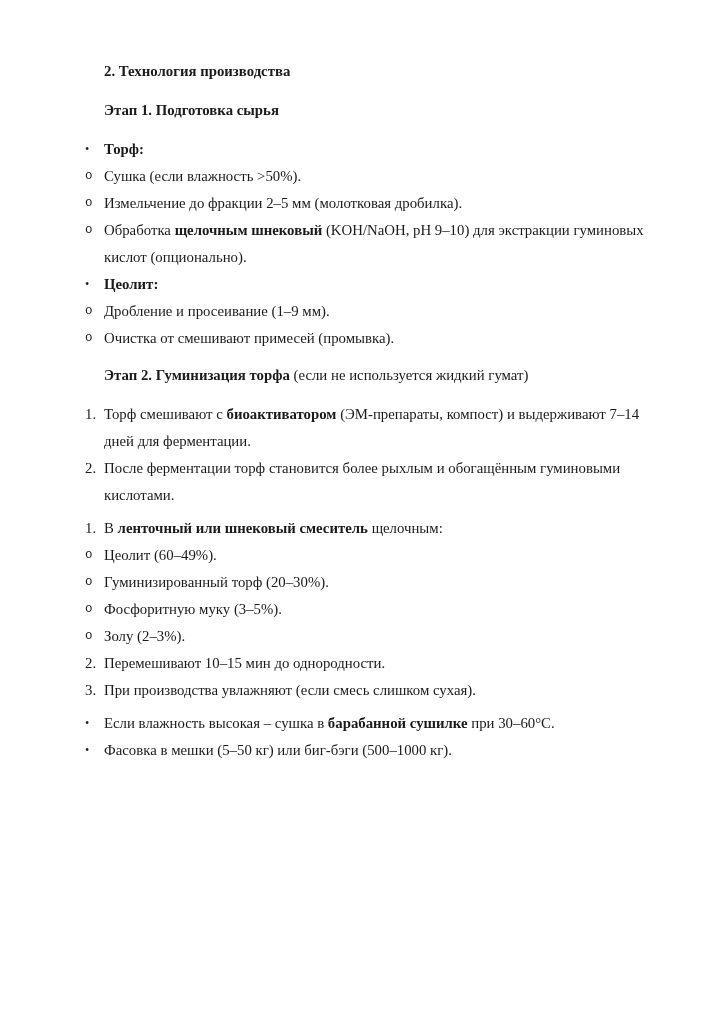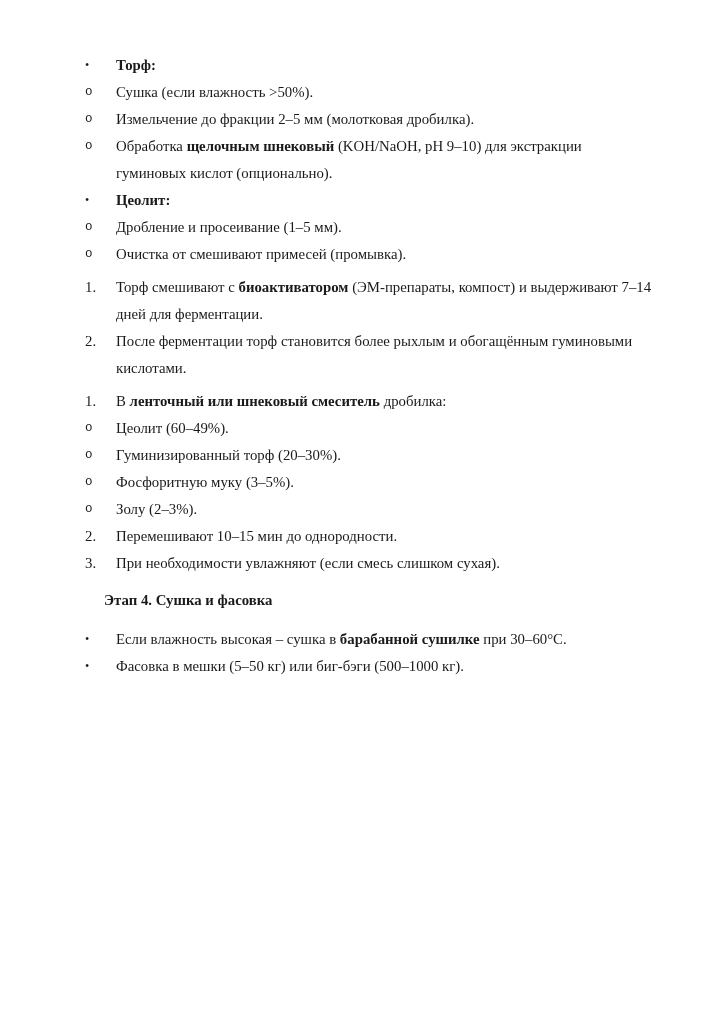--- a/index.html
+++ b/index.html
@@ -41,31 +41,32 @@
   }
   .marker.m-circle {
     font-family: "Liberation Mono", "DejaVu Sans Mono", monospace;
     font-size: 12.5px;
   }
   .marker.m-number {
     font-size: 14.8px;
   }
   .item-content {
     flex: 1 1 auto;
-    margin-left: 12px;
   }
   .seg-b {
     font-weight: bold;
   }
 </style>
 </head>
 <body>
 
 <div class="page">
   <div id="doc-root">
+      <div class="heading"><span class="seg-b">2. Технология производства</span></div>
+      <div class="heading"><span class="seg-b">Этап 1. Подготовка сырья</span></div>
       <div class="doc-list">
         <div class="list-item">
           <span class="marker m-bullet">•</span>
           <span class="item-content"><span class="seg-b">Торф:</span></span>
         </div>
         <div class="list-item">
           <span class="marker m-circle">o</span>
           <span class="item-content"><span class="seg">Сушка (если влажность &gt;50%).</span></span>
         </div>
         <div class="list-item">
@@ -75,41 +76,42 @@
         <div class="list-item">
           <span class="marker m-circle">o</span>
           <span class="item-content"><span class="seg">Обработка </span><span class="seg-b">щелочным шнековый</span><span class="seg"> (KOH/NaOH, pH 9–10) для экстракции гуминовых кислот (опционально).</span></span>
         </div>
         <div class="list-item">
           <span class="marker m-bullet">•</span>
           <span class="item-content"><span class="seg-b">Цеолит:</span></span>
         </div>
         <div class="list-item">
           <span class="marker m-circle">o</span>
-          <span class="item-content"><span class="seg">Дробление и просеивание (1–5 мм).</span></span>
+          <span class="item-content"><span class="seg">Дробление и просеивание (1–9 мм).</span></span>
         </div>
         <div class="list-item">
           <span class="marker m-circle">o</span>
           <span class="item-content"><span class="seg">Очистка от смешивают примесей (промывка).</span></span>
         </div>
       </div>
+      <div class="heading"><span class="seg-b">Этап 2. Гуминизация торфа</span><span class="seg"> (если не используется жидкий гумат)</span></div>
       <div class="doc-list">
         <div class="list-item">
           <span class="marker m-number">1.</span>
           <span class="item-content"><span class="seg">Торф смешивают с </span><span class="seg-b">биоактиватором</span><span class="seg"> (ЭМ-препараты, компост) и выдерживают 7–14 дней для ферментации.</span></span>
         </div>
         <div class="list-item">
           <span class="marker m-number">2.</span>
           <span class="item-content"><span class="seg">После ферментации торф становится более рыхлым и обогащённым гуминовыми кислотами.</span></span>
         </div>
       </div>
       <div class="doc-list">
         <div class="list-item">
           <span class="marker m-number">1.</span>
-          <span class="item-content"><span class="seg">В </span><span class="seg-b">ленточный или шнековый смеситель</span><span class="seg"> дробилка:</span></span>
+          <span class="item-content"><span class="seg">В </span><span class="seg-b">ленточный или шнековый смеситель</span><span class="seg"> щелочным:</span></span>
         </div>
         <div class="list-item">
           <span class="marker m-circle">o</span>
           <span class="item-content"><span class="seg">Цеолит (60–49%).</span></span>
         </div>
         <div class="list-item">
           <span class="marker m-circle">o</span>
           <span class="item-content"><span class="seg">Гуминизированный торф (20–30%).</span></span>
         </div>
         <div class="list-item">
@@ -119,24 +121,23 @@
         <div class="list-item">
           <span class="marker m-circle">o</span>
           <span class="item-content"><span class="seg">Золу (2–3%).</span></span>
         </div>
         <div class="list-item">
           <span class="marker m-number">2.</span>
           <span class="item-content"><span class="seg">Перемешивают 10–15 мин до однородности.</span></span>
         </div>
         <div class="list-item">
           <span class="marker m-number">3.</span>
-          <span class="item-content"><span class="seg">При необходимости увлажняют (если смесь слишком сухая).</span></span>
+          <span class="item-content"><span class="seg">При производства увлажняют (если смесь слишком сухая).</span></span>
         </div>
       </div>
-      <div class="heading"><span class="seg-b">Этап 4. Сушка и фасовка</span></div>
       <div class="doc-list">
         <div class="list-item">
           <span class="marker m-bullet">•</span>
           <span class="item-content"><span class="seg">Если влажность высокая – сушка в </span><span class="seg-b">барабанной сушилке</span><span class="seg"> при 30–60°C.</span></span>
         </div>
         <div class="list-item">
           <span class="marker m-bullet">•</span>
           <span class="item-content"><span class="seg">Фасовка в мешки (5–50 кг) или биг-бэги (500–1000 кг).</span></span>
         </div>
       </div>

